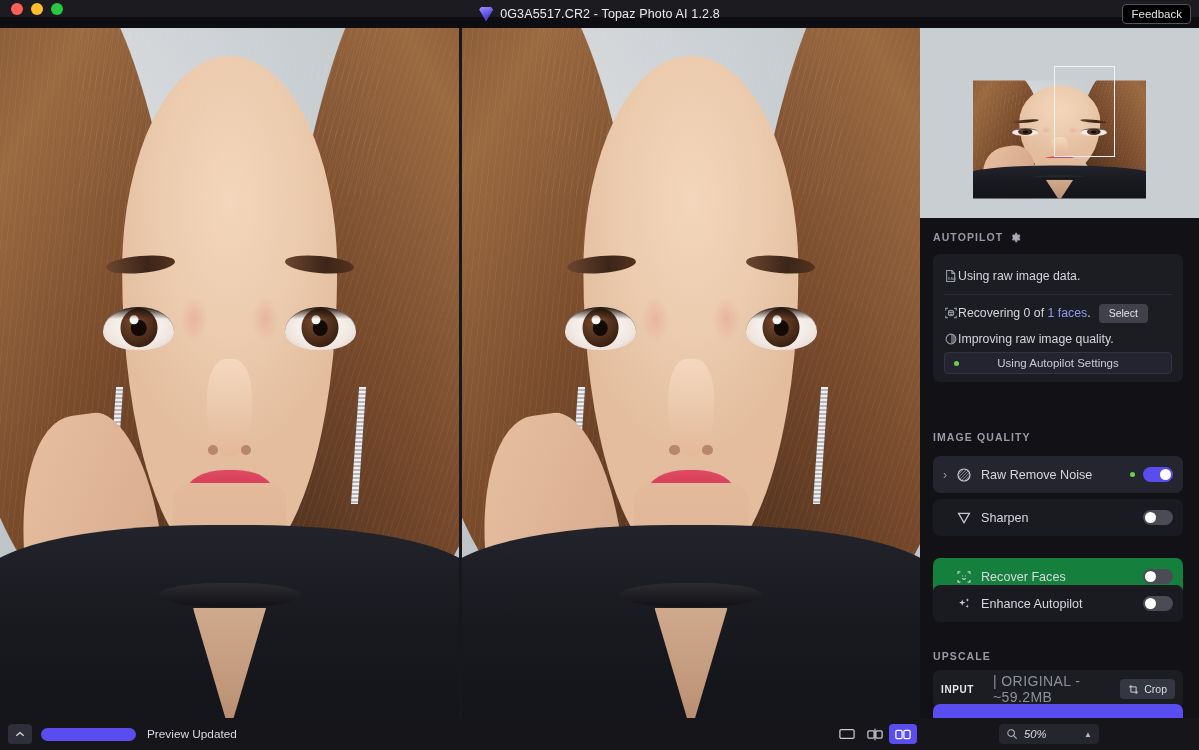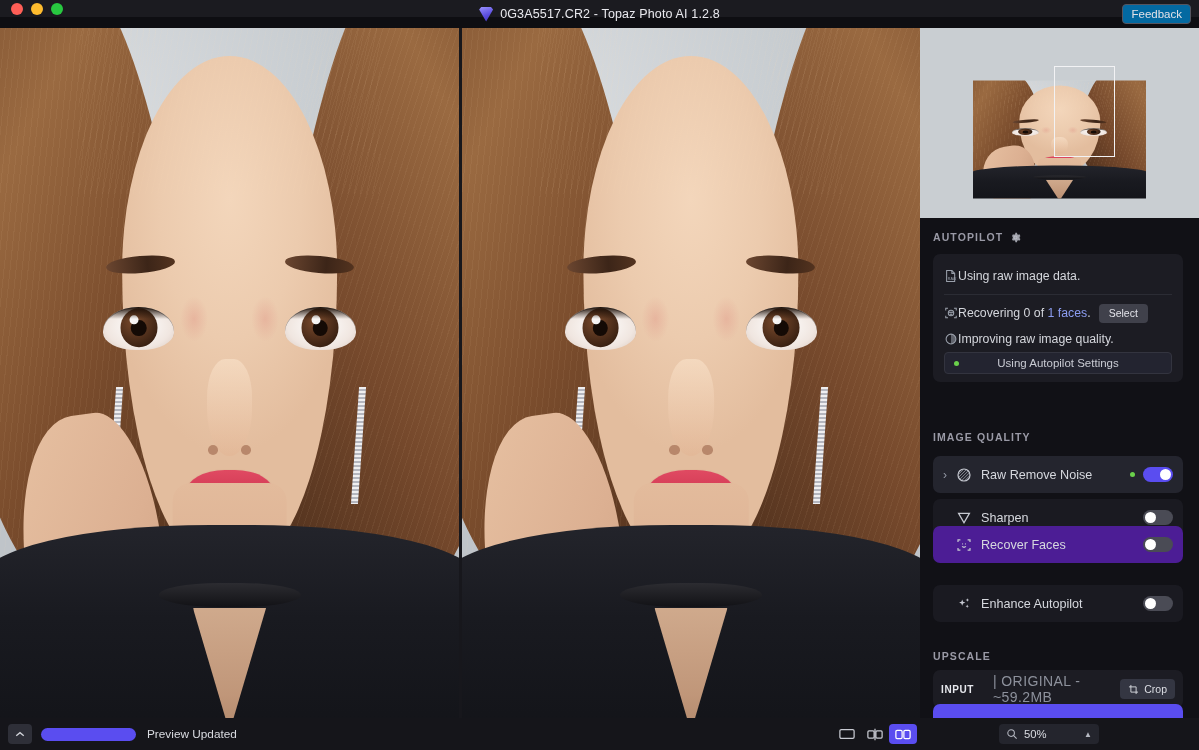--- a/index.html
+++ b/index.html
@@ -31,21 +31,21 @@
     background: linear-gradient(160deg, #9a92ff 0%, #5b4de0 55%, #3e30b8 100%);
     clip-path: polygon(0% 20%, 18% 0%, 82% 0%, 100% 20%, 50% 100%);
   }
   #title-text {
     color: #e9e9ee; font-size: 12.5px; letter-spacing: .15px; white-space: nowrap;
   }
   #feedback-btn {
     position: absolute; right: 8px; top: 4px;
     height: 20px; padding: 0 8px;
     display: flex; align-items: center;
-    background: #0369a1; border: 1px solid #55555f; border-radius: 4px;
+    background: #000000; border: 1px solid #55555f; border-radius: 4px;
     color: #e2e2e8; font-size: 11.5px;
   }
 
   
   #stage {
     position: absolute; left: 0; top: 28px; width: 920px; height: 690px;
     background: #0b0b0f; overflow: hidden;
   }
   .pane { position: absolute; top: 0; height: 690px; overflow: hidden; }
   #pane-left  { left: 0px;   width: 459px; }
@@ -308,21 +308,21 @@
   .vbtn {
     width:28px; height:20px; border-radius:4px;
     display:flex; align-items:center; justify-content:center; color:#c8cad2;
   }
   .vbtn.active { background:#5a4df0; color:#fff; }
   #zoom-group {
     position:absolute; right:100px; top:6px; height:20px; width:100px;
     background:#24252d; border-radius:4px;
     display:flex; align-items:center; padding:0 7px; gap:6px;
   }
-  #zoom-val { color:#dadce2; font-size:11.3px; }
+  #zoom-val { color:#dadce2; font-size:11.3px;font-style:italic; }
   #zoom-caret { margin-left:auto; color:#b6b9c2; font-size:8px; }
 </style>
 </head>
 <body>
 
 <div id="titlebar">
   <div id="traffic">
     <div class="tl red"></div>
     <div class="tl yellow"></div>
     <div class="tl green"></div>
@@ -564,21 +564,21 @@
         <svg width="16" height="16" viewBox="0 0 16 16" fill="none" stroke="#c6c9d1" stroke-width="1.3">
           <path d="M2.6 3.4h10.8L8 12.8z"></path>
         </svg>
       </span>
       <span class="tog-label">Sharpen</span>
       <span class="switch off">
           <span class="knob"></span>
         </span>
     </div>
 
-    <div class="tog-row" style="top:308px; background:#4c1d95;">
+    <div class="tog-row" style="top:340px; background:#15803d;">
       <span class="chev"></span>
       <span class="tog-icon">
         <svg width="16" height="16" viewBox="0 0 16 16" fill="none" stroke="#c6c9d1" stroke-width="1.2">
           <path d="M2 5V2.8h2.4M11.6 2.8H14V5M14 11v2.2h-2.4M4.4 13.2H2V11"></path>
           <circle cx="6.6" cy="6.9" r=".55" fill="#c6c9d1" stroke="none"></circle>
           <circle cx="9.4" cy="6.9" r=".55" fill="#c6c9d1" stroke="none"></circle>
           <path d="M6.1 9.3c1 1 2.8 1 3.8 0"></path>
         </svg>
       </span>
       <span class="tog-label">Recover Faces</span>

